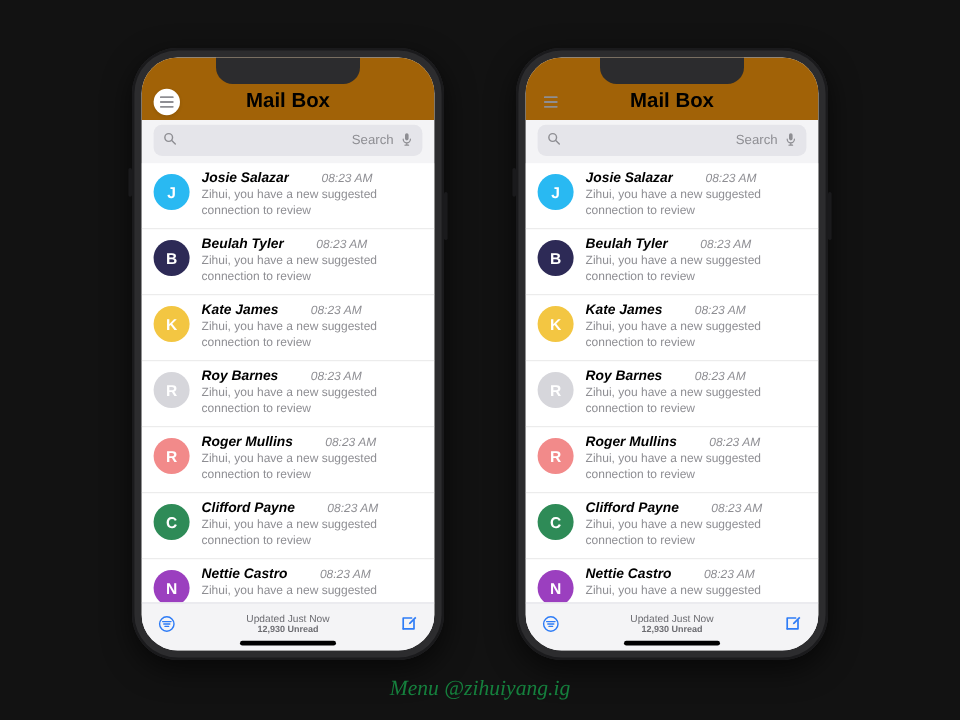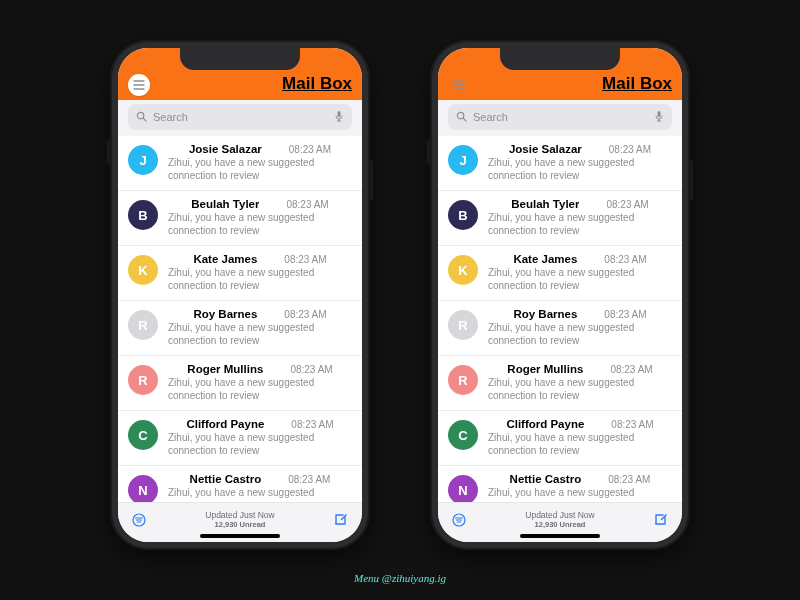--- a/index.html
+++ b/index.html
@@ -57,24 +57,23 @@
     top: 0; left: 50%;
     transform: translateX(-50%);
     width: 120px; height: 22px;
     background: #2c2c2e;
     border-bottom-left-radius: 14px;
     border-bottom-right-radius: 14px;
     z-index: 10;
   }
   .header {
     padding: 26px 10px 6px 10px;
-    text-align: right;
+    text-align: center;
     position: relative;
-    background: #f97316;
-    text-decoration: underline;
+    background: #a16207;
   }
   .menu-btn {
     position: absolute;
     left: 10px; top: 26px;
     width: 22px; height: 22px;
     border-radius: 50%;
     display: flex;
     align-items: center;
     justify-content: center;
     color: #8e8e93;
@@ -94,21 +93,21 @@
     height: 26px;
     background: #e5e5ea;
     border-radius: 7px;
     display: flex;
     align-items: center;
     padding: 0 8px;
     gap: 6px;
     color: #8e8e93;
     font-size: 11px;
   }
-  .searchbar .ph { flex: 1; }
+  .searchbar .ph { flex: 1; text-align: right; }
   .list {
     flex: 1;
     overflow: hidden;
     background: #fff;
   }
   .row {
     display: flex;
     align-items: flex-start;
     padding: 7px 10px 8px 10px;
     border-bottom: 1px solid #ececec;
@@ -120,21 +119,21 @@
     color: #fff;
     display: flex;
     align-items: center;
     justify-content: center;
     font-weight: 600;
     font-size: 13px;
     flex-shrink: 0;
     margin-top: 2px;
   }
   .rowtxt { flex: 1; min-width: 0; }
-  .line1 { display: flex; justify-content: center; align-items: baseline; gap: 6px; }
+  .line1 { display: flex; justify-content: flex-start; align-items: baseline; gap: 6px; font-style: italic; }
   .sender { font-size: 11.5px; font-weight: 700; color: #000; white-space: nowrap; overflow: hidden; text-overflow: ellipsis; }
   .time { font-size: 10px; color: #8e8e93; white-space: nowrap; margin-left: 21px; }
   .snippet {
     font-size: 10px;
     color: #8e8e93;
     line-height: 1.25;
     margin-top: 2px;
     display: -webkit-box;
     -webkit-line-clamp: 2;
     -webkit-box-orient: vertical;
@@ -154,22 +153,22 @@
   .footer .iconbtn { color:#2e7cf6; width:18px; height:18px; display:flex; align-items:center; justify-content:center; }
   .homebar {
     position:absolute; bottom:4px; left:50%; transform:translateX(-50%);
     width:80px; height:4px; border-radius:2px; background:#000;
   }
   .caption {
     position: absolute;
     bottom: 16px;
     left: 0; right: 0;
     text-align: center;
-    color: #5eead4;
-    font-size: 11px;
+    color: #15803d;
+    font-size: 18px;
     font-style: italic;
     font-family: Georgia, 'Times New Roman', serif;
   }
 </style>
 </head>
 <body>
 
 <div class="stage">
   <div class="phone">
       <div class="screen">

